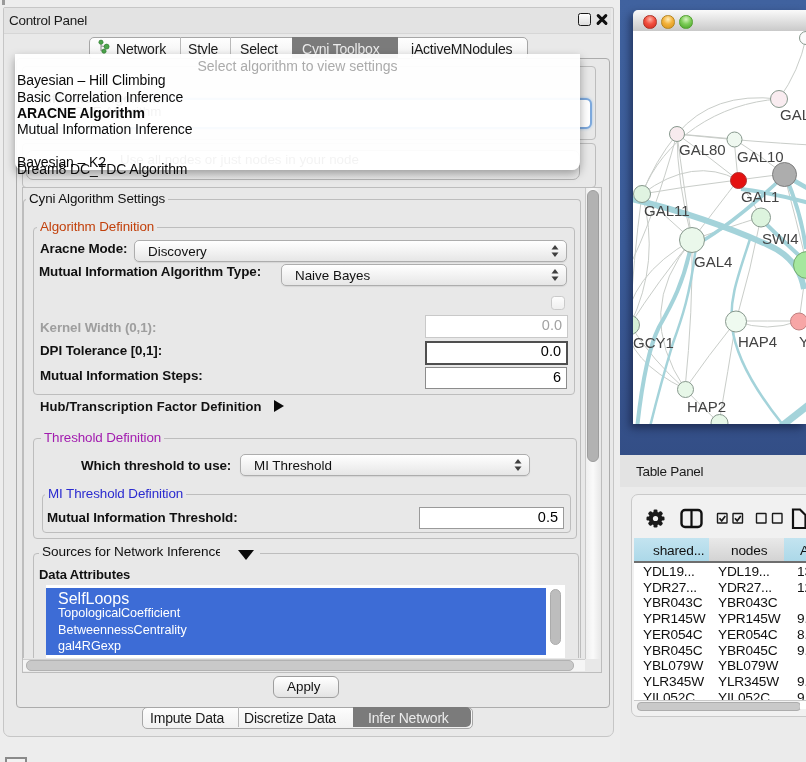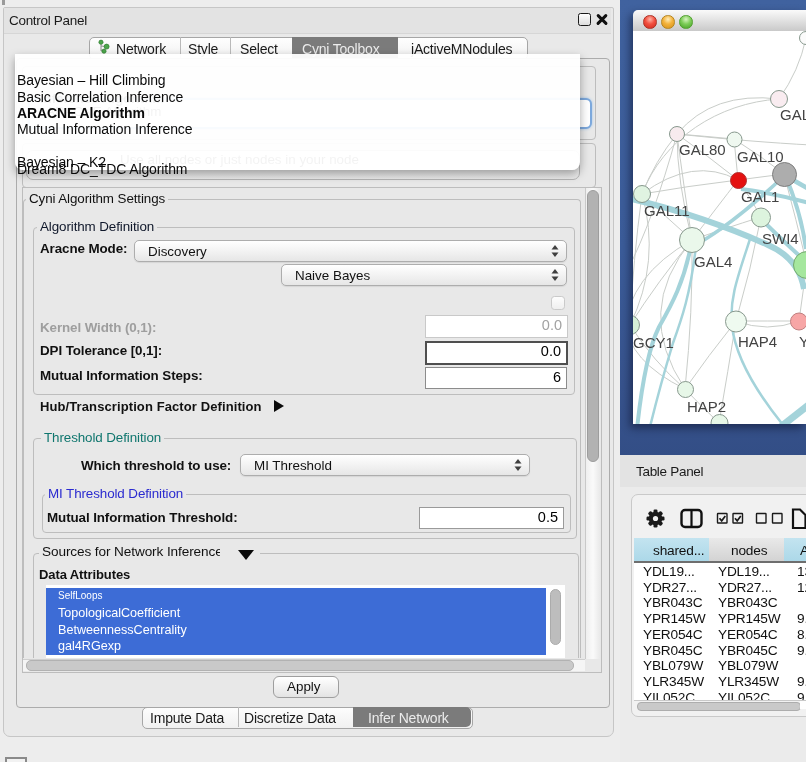--- a/index.html
+++ b/index.html
@@ -66,31 +66,32 @@
 <div class="abs" style="left:23px;top:659px;width:562px;height:11px;background:#F5F5F5;border-top:1px solid #CFCFCF;"></div>
 <div class="abs" style="left:26px;top:660px;width:546px;height:9px;background:#C9C9C9;border:1px solid #B2B2B2;border-radius:5px;"></div>
 
 <div class="abs" style="left:23px;top:188px;width:562px;height:470px;overflow:hidden;">
 <div class="abs" style="left:-23px;top:-188px;width:585px;height:658px;">
 
   <div class="gbox" style="left:23px;top:199px;width:556px;height:470px;border-radius:4px 4px 0 0;border-bottom:none;"></div>
   <div class="gtitle" style="left:26px;top:191px;color:#111;">Cyni Algorithm Settings</div>
 
   <div class="gbox" style="left:33px;top:227px;width:540px;height:166px;"></div>
-  <div class="gtitle" style="left:37px;top:219px;color:#0f172a;">Algorithm Definition</div>
+  <div class="gtitle" style="left:37px;top:219px;color:#c2410c;">Algorithm Definition</div>
 
   <div class="lbl" style="left:40px;top:240.5px;">Aracne Mode:</div>
   <div class="combo" style="left:134px;top:240px;width:431px;height:20px;">
     <span class="ct">Discovery</span>
     <svg style="position:absolute;right:7px;top:4px;" width="8" height="12" viewBox="0 0 8 12">
             <path d="M4,0 L7.5,4.5 L0.5,4.5 Z" fill="#3F3F3F"></path>
             <path d="M4,12 L7.5,7.5 L0.5,7.5 Z" fill="#3F3F3F"></path>
           </svg>
   </div>
 
+  <div class="lbl" style="left:39px;top:264px;">Mutual Information Algorithm Type:</div>
   <div class="combo" style="left:281px;top:264px;width:284px;height:20px;">
     <span class="ct">Naive Bayes</span>
     <svg style="position:absolute;right:7px;top:4px;" width="8" height="12" viewBox="0 0 8 12">
             <path d="M4,0 L7.5,4.5 L0.5,4.5 Z" fill="#3F3F3F"></path>
             <path d="M4,12 L7.5,7.5 L0.5,7.5 Z" fill="#3F3F3F"></path>
           </svg>
   </div>
 
   <div class="abs" style="left:551px;top:296px;width:12px;height:12px;border:1px solid #CACACA;border-radius:3.5px;background:linear-gradient(#FDFDFD,#EFEFEF);"></div>
 
@@ -100,21 +101,21 @@
   <div class="lbl" style="left:40px;top:343px;">DPI Tolerance [0,1]:</div>
   <div class="tfield" style="left:425px;top:341px;width:134px;height:20px;border:2px solid #4F4F4F;color:#000;padding:0px 5px 0 0;">0.0</div>
 
   <div class="lbl" style="left:40px;top:368px;">Mutual Information Steps:</div>
   <div class="tfield" style="left:425px;top:367px;width:135px;height:19px;border:1.5px solid #8C8C8C;color:#000;padding:1px 5px 0 0;">6</div>
 
   <div class="lbl" style="left:40px;top:398.5px;font-size:13px;letter-spacing:0.1px;">Hub/Transcription Factor Definition</div>
   <div class="abs" style="left:274px;top:400px;width:0;height:0;border-top:6.5px solid transparent;border-bottom:6.5px solid transparent;border-left:10px solid #0A0A0A;"></div>
 
   <div class="gbox" style="left:33px;top:438px;width:542px;height:99px;"></div>
-  <div class="gtitle" style="left:41px;top:429.5px;color:#0f766e;">Threshold Definition</div>
+  <div class="gtitle" style="left:41px;top:429.5px;color:#a21caf;">Threshold Definition</div>
 
   <div class="lbl" style="left:81px;top:457.5px;">Which threshold to use:</div>
   <div class="combo" style="left:240px;top:454px;width:288px;height:20px;">
     <span class="ct">MI Threshold</span>
     <svg style="position:absolute;right:7px;top:4px;" width="8" height="12" viewBox="0 0 8 12">
             <path d="M4,0 L7.5,4.5 L0.5,4.5 Z" fill="#3F3F3F"></path>
             <path d="M4,12 L7.5,7.5 L0.5,7.5 Z" fill="#3F3F3F"></path>
           </svg>
   </div>
 
@@ -125,21 +126,21 @@
 
   <div class="gbox" style="left:33px;top:553px;width:544px;height:130px;border-radius:4px 4px 0 0;"></div>
   <div class="gtitle" style="left:39px;top:544px;color:#111;font-size:13.6px;font-weight:normal;">Sources for Network Inference</div>
   <div class="abs" style="left:220px;top:548px;width:40px;height:12px;background:#E8E8E8;"></div>
         <div class="abs" style="left:238px;top:550px;width:0;height:0;border-left:8.5px solid transparent;border-right:8.5px solid transparent;border-top:10px solid #0A0A0A;"></div>
 
   <div class="lbl" style="left:39px;top:566.5px;font-size:13px;">Data Attributes</div>
 
   <div class="abs" style="left:46px;top:585px;width:519px;height:73px;background:#fff;"></div>
   <div class="abs" style="left:46px;top:588px;width:500px;height:66.5px;background:#3D6CD6;"></div>
-  <div class="abs" style="left:58px;top:589.5px;font-size:10px;color:#fff;">SelfLoops</div>
+  <div class="abs" style="left:58px;top:589.5px;font-size:16px;color:#fff;">SelfLoops</div>
   <div class="abs" style="left:58px;top:606px;font-size:12.6px;color:#fff;">TopologicalCoefficient</div>
   <div class="abs" style="left:58px;top:622.5px;font-size:12.6px;color:#fff;">BetweennessCentrality</div>
   <div class="abs" style="left:58px;top:639px;font-size:12.6px;color:#fff;">gal4RGexp</div>
   <div class="abs" style="left:550px;top:589px;width:9px;height:54px;background:#BDBDBD;border:1px solid #ABABAB;border-radius:6px;"></div>
 
 </div>
 </div>
 
 <div class="abs" style="left:273px;top:676px;width:64px;height:20px;border:1px solid #9E9E9E;border-radius:6px;background:linear-gradient(#FFFFFF,#E3E3E3);"></div>
 <div class="abs" style="left:287px;top:678.5px;font-size:13.4px;color:#111;">Apply</div>
@@ -318,20 +319,21 @@
       <div class="rowtxt" style="left:643px;top:689.6px;">YIL052C</div>
       <div class="rowtxt" style="left:718px;top:689.6px;">YIL052C</div>
       <div class="rowtxt" style="left:797px;top:689.6px;">9.</div>
     </div>
 
 <div class="abs" style="left:634px;top:700px;width:172px;height:9px;background:#F2F2F2;border-top:1px solid #C9C9C9;"></div>
 <div class="abs" style="left:637px;top:701.5px;width:162px;height:7px;background:#C9C9C9;border:1px solid #ADADAD;border-radius:4px;"></div>
 <div class="abs" style="left:800px;top:701px;width:6px;height:8px;background:#fff;"></div>
 
 <div class="abs" style="left:15px;top:54px;width:565px;height:116px;background:rgba(255,255,255,0.95);border-radius:0 0 8px 8px;box-shadow:0 4px 10px rgba(0,0,0,0.35);"></div>
+<div class="abs" style="left:15px;top:58px;width:565px;text-align:center;font-size:14px;color:#ABABAB;">Select algorithm to view settings</div>
 <div class="popitem" style="top:72.3px;">Bayesian – Hill Climbing</div>
 <div class="popitem" style="top:88.6px;">Basic Correlation Inference</div>
 <div class="popitem" style="top:104.9px;font-weight:bold;">ARACNE Algorithm</div>
 <div class="popitem" style="top:121.2px;">Mutual Information Inference</div>
 <div class="popitem" style="top:137.5px;margin-top:16px;">Bayesian – K2</div>
 <div class="popitem" style="top:161px;">Dream8 DC_TDC Algorithm</div>
 
 </div>
 
 </body></html>

